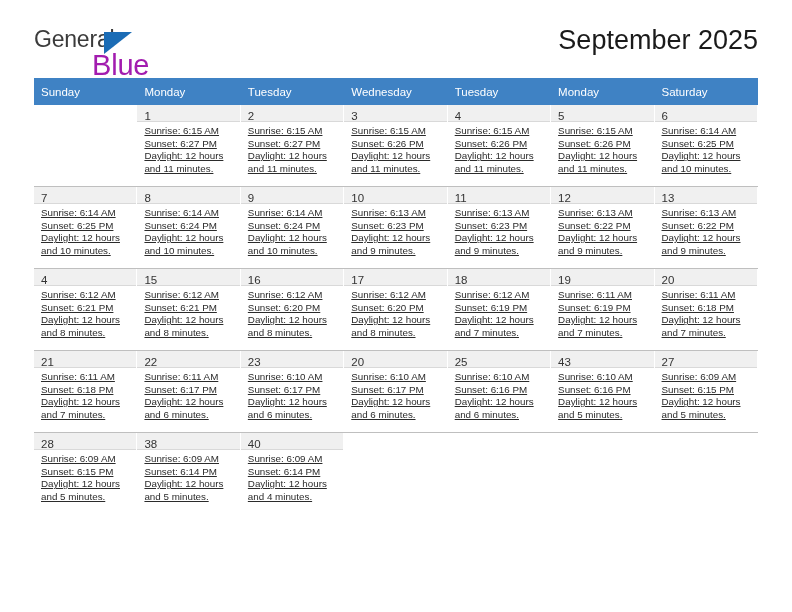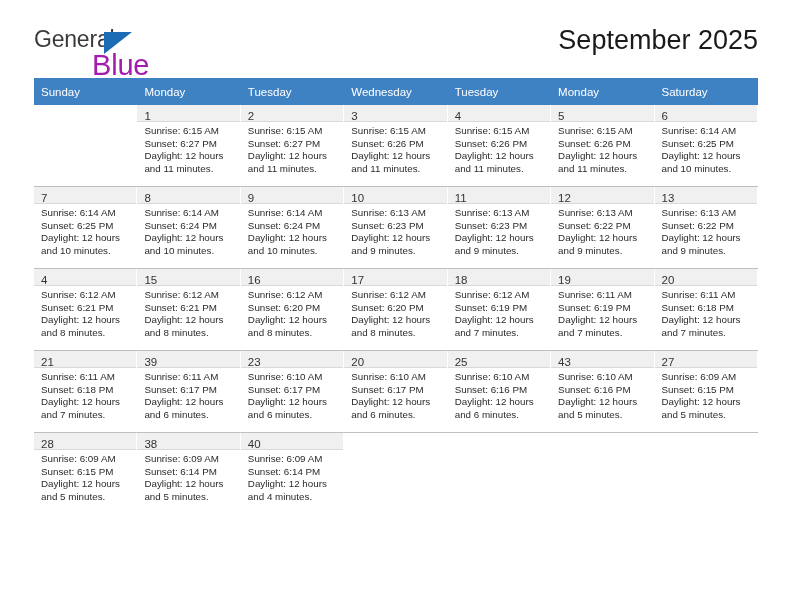--- a/index.html
+++ b/index.html
@@ -126,20 +126,21 @@
   .daynum {
     font-size: 11.5px;
     color: #333333;
     line-height: 15px;
   }
   .cell-body {
     padding: 3px 5px 0 7px;
     font-size: 9.8px;
     line-height: 12.6px;
     color: #2b2b2b;
+    text-decoration: underline;
   }
   .cell-body div {
     white-space: nowrap;
   }
   .row-sep td {
     height: 1px;
     padding: 0;
   }
   .week-divider {
     height: 1px;
@@ -431,21 +432,21 @@
               <div class="cell-body">
                 <div>Sunrise: 6:11 AM</div>
                 <div>Sunset: 6:18 PM</div>
                 <div>Daylight: 12 hours</div>
                 <div>and 7 minutes.</div>
               </div>
             </div>
           </td>
           <td>
             <div class="cell filled">
-              <div class="daynum-bar"><span class="daynum">39</span></div>
+              <div class="daynum-bar"><span class="daynum">22</span></div>
               <div class="cell-body">
                 <div>Sunrise: 6:11 AM</div>
                 <div>Sunset: 6:17 PM</div>
                 <div>Daylight: 12 hours</div>
                 <div>and 6 minutes.</div>
               </div>
             </div>
           </td>
           <td>
             <div class="cell filled">

